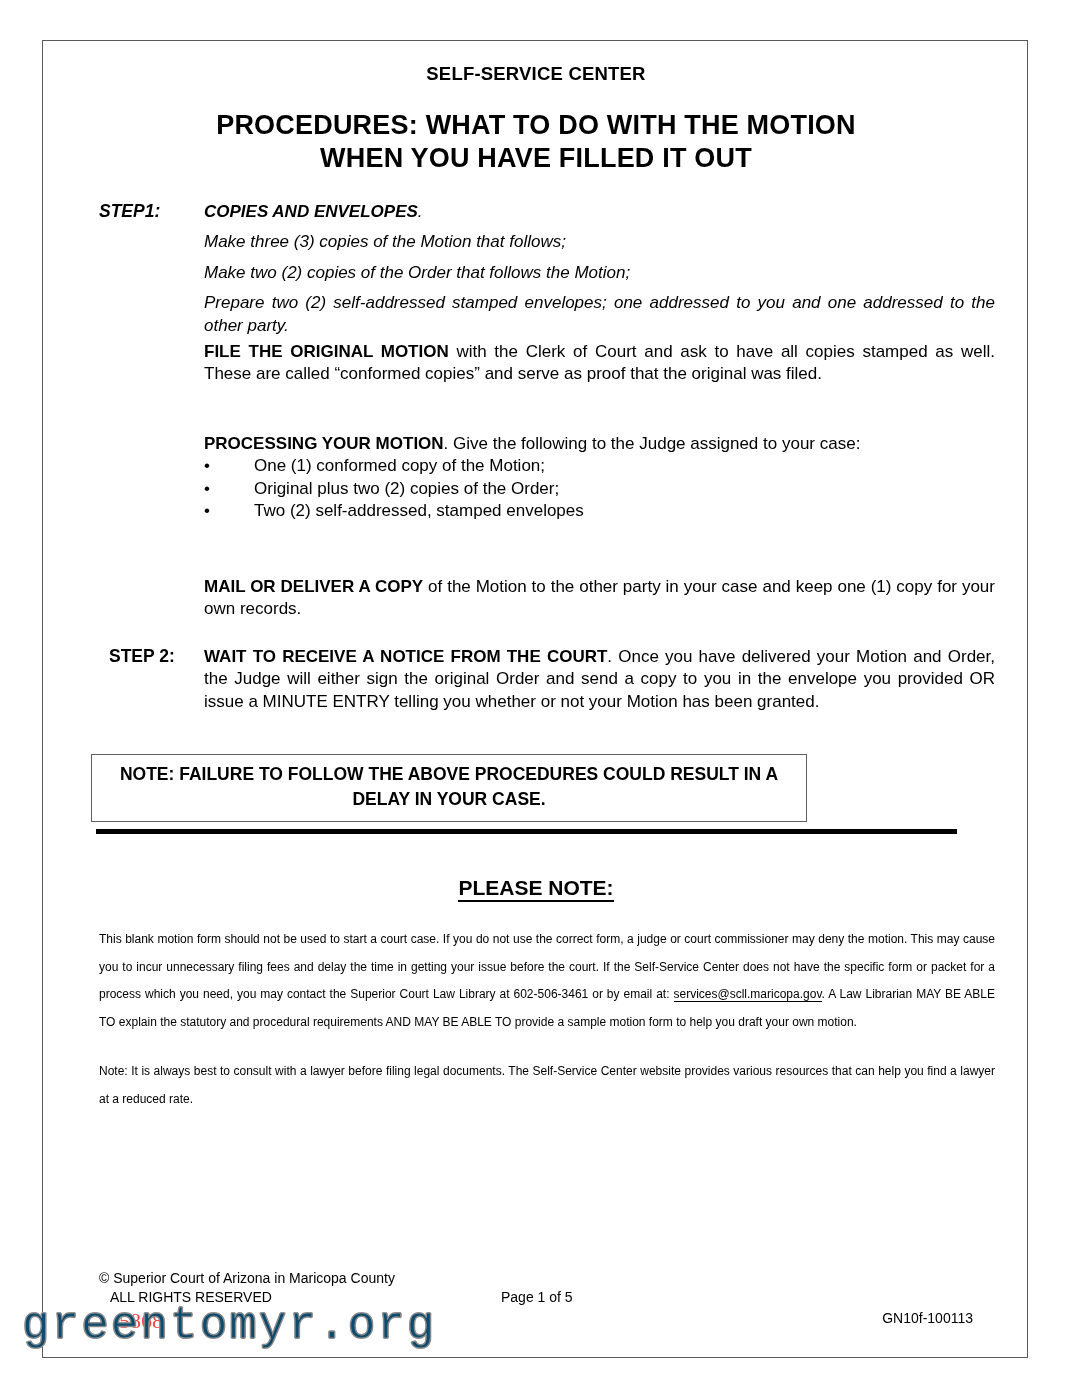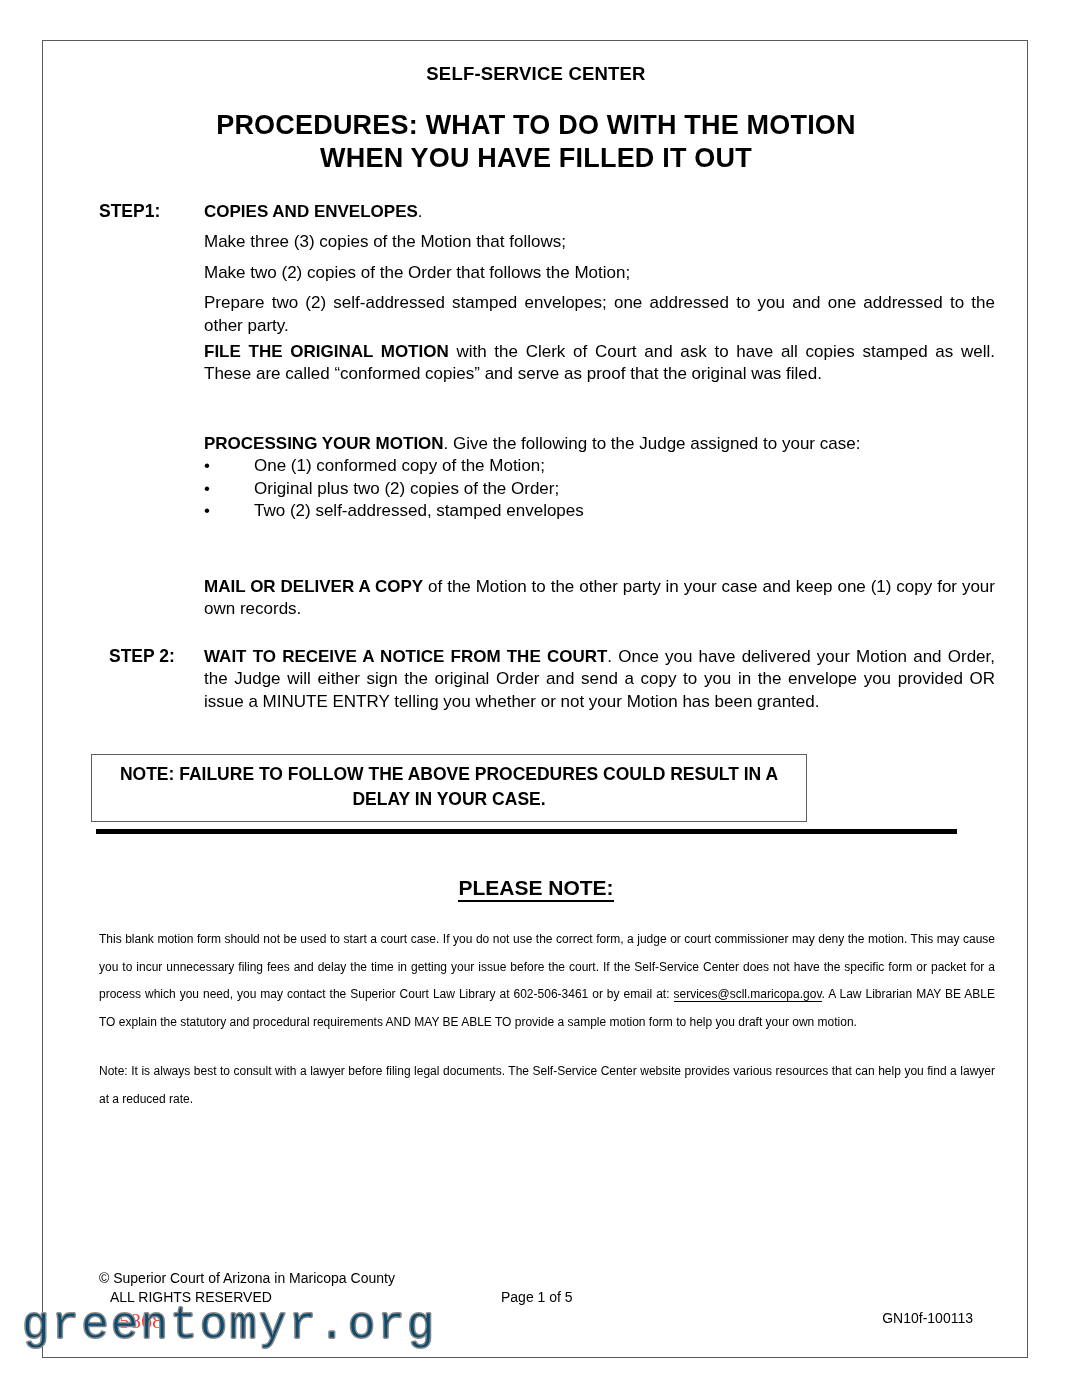--- a/index.html
+++ b/index.html
@@ -204,21 +204,21 @@
 <div class="page-sheet">
   <div class="page-inner">
 
     <div class="center-head doc-title">
       <div>PROCEDURES:  WHAT TO DO WITH THE MOTION</div>
       <div>WHEN YOU HAVE FILLED IT OUT</div>
     </div>
 
     <div class="center-head doc-subhead">SELF-SERVICE CENTER</div>
 
-    <div class="step" style="top:160px;">
+    <div class="step" style="top:160px;font-style:italic;">
       <div class="step-label">STEP1:</div>
       <div class="step-body nojust">
         <p class="para"><b class="lead">COPIES AND ENVELOPES</b><span>.</span></p>
         <p class="para">Make three (3) copies of the Motion that follows;</p>
         <p class="para">Make two (2) copies of the Order that follows the Motion;</p>
         <p class="para" style="text-align:justify;">Prepare two (2) self-addressed stamped envelopes; one addressed to you and one addressed to the other party.</p>
       </div>
     </div>
 
     <div class="step" style="top:300px;">

